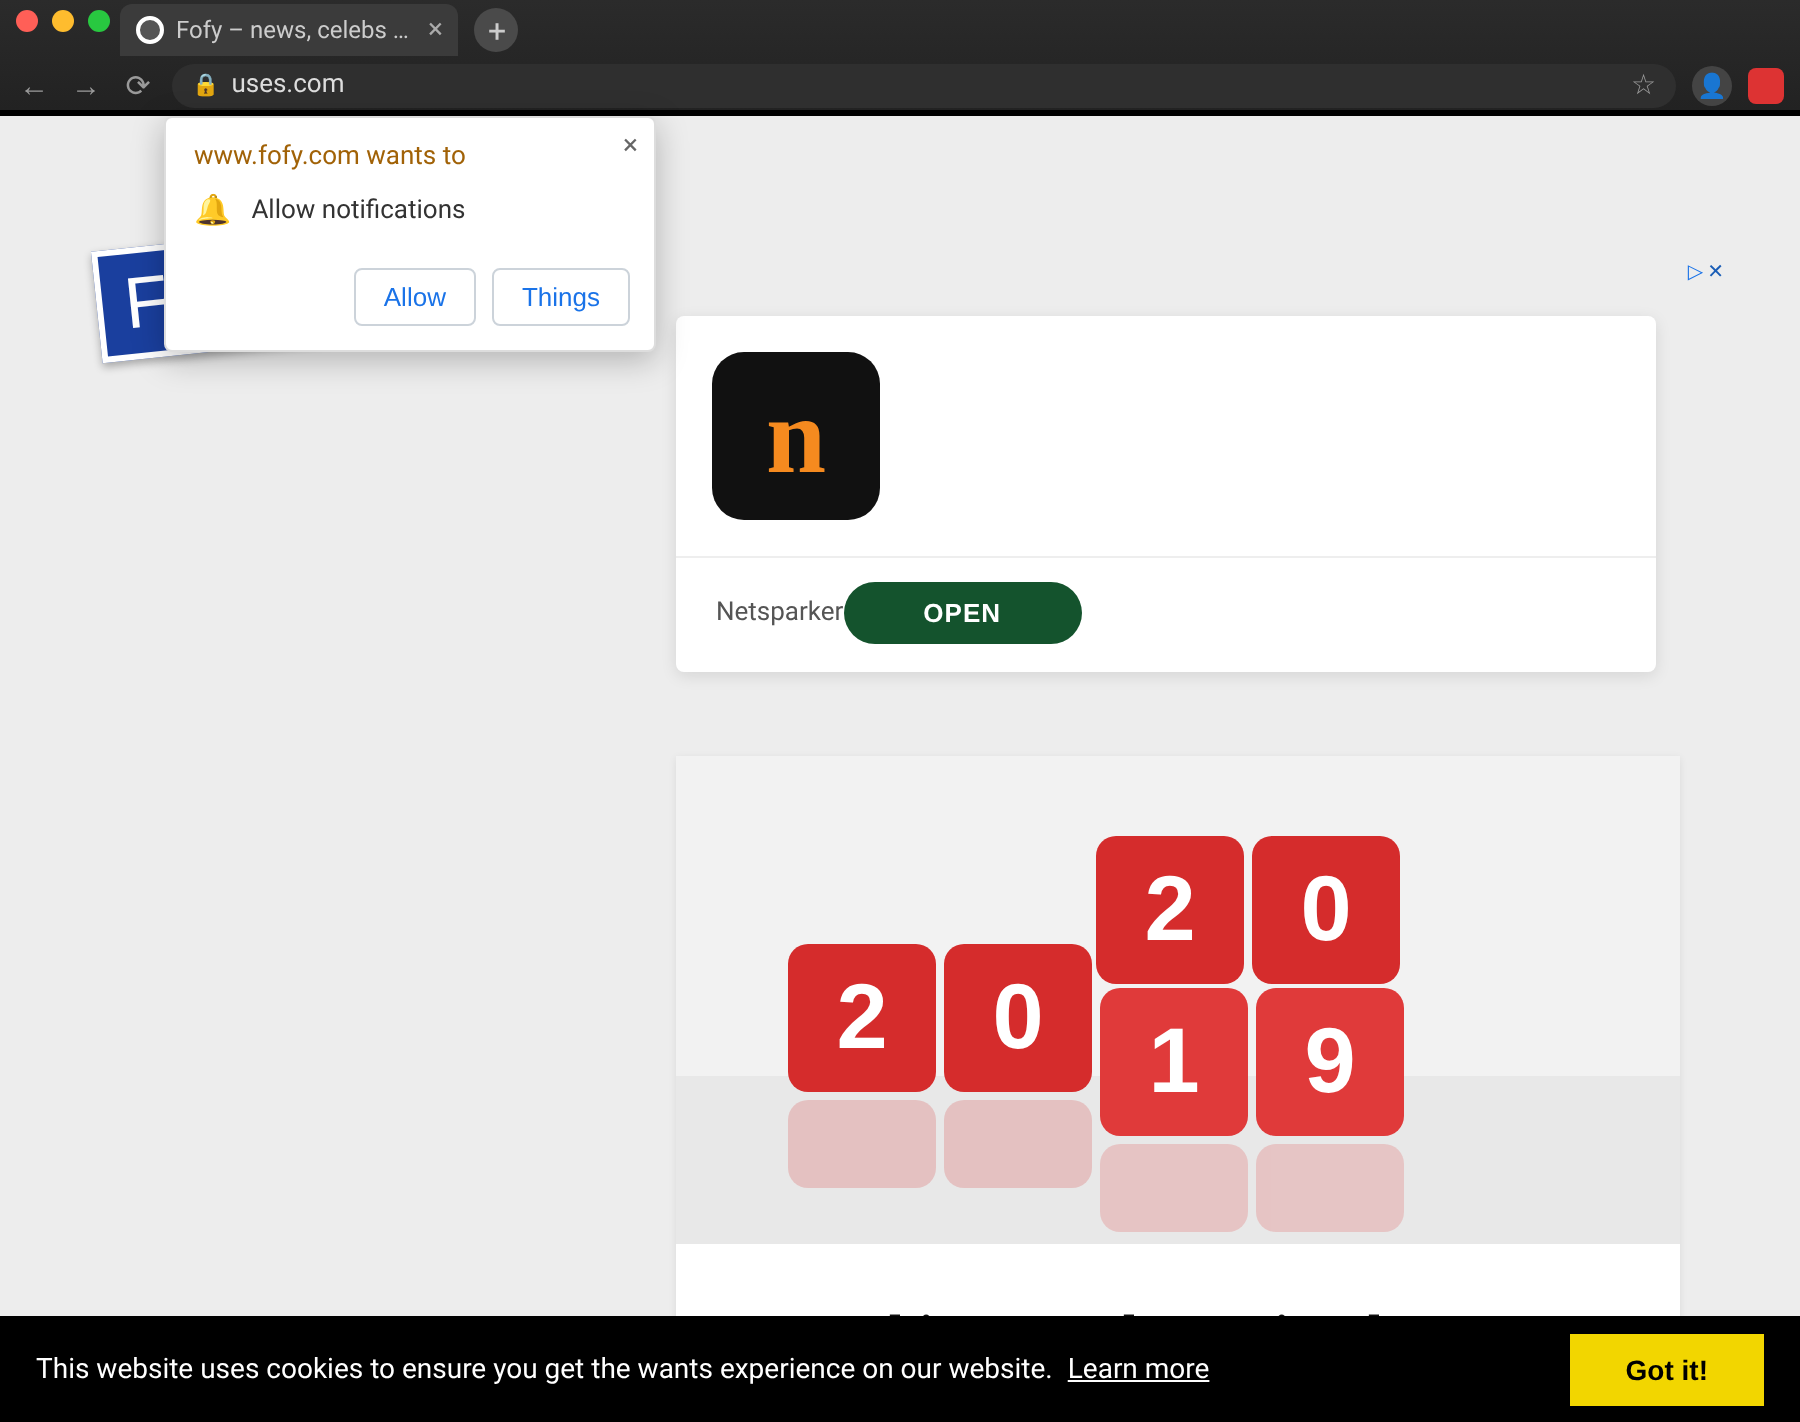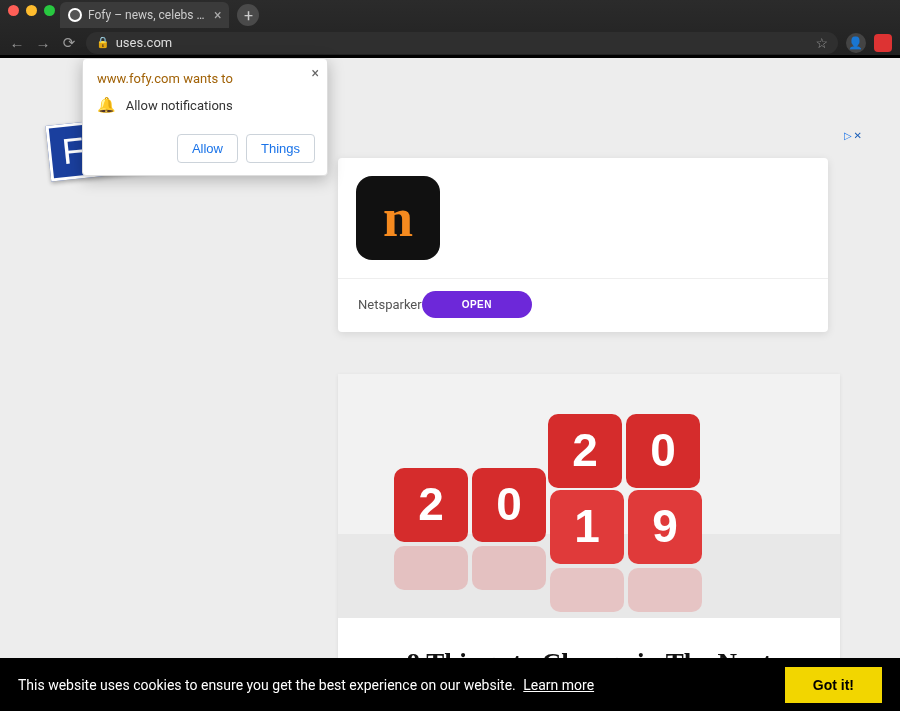--- a/index.html
+++ b/index.html
@@ -50,21 +50,21 @@
 
   .ad-card { margin-top:100px; width:490px; margin-left:76px; background:#fff; border-radius:4px; box-shadow:0 2px 8px rgba(0,0,0,.1); padding:0; }
   .ad-top { display:flex; padding:18px 20px 18px 18px; gap:14px; }
   .ad-icon { width:84px; height:84px; border-radius:16px; background:#111; display:flex; align-items:center; justify-content:center; }
   .ad-icon .n { font-family:Georgia,serif; font-size:54px; font-weight:bold; color:#f58a1f; }
   .ad-text { flex:1; }
   .ad-title { font-family: Arial, sans-serif; font-size:21px; font-weight:700; color:#000; margin:0 0 4px; }
   .ad-desc { font-size:13px; color:#555; line-height:1.4; }
   .ad-bottom { display:flex; align-items:center; padding:12px 20px 14px; border-top:1px solid #eee; }
   .ad-brand { font-size:13px; color:#555; }
-  .ad-open { background:#6d28d9; color:#fff; border:none; border-radius:20px; padding:8px 40px; font-size:10px; font-weight:700; letter-spacing:.5px; cursor:pointer; }
+  .ad-open { background:#14532d; color:#fff; border:none; border-radius:20px; padding:8px 40px; font-size:13px; font-weight:700; letter-spacing:.5px; cursor:pointer; }
 
   .article { margin:42px 0 0 76px; width:502px; background:#fff; padding:0; box-shadow:0 1px 4px rgba(0,0,0,.08); }
   .article-img { width:100%; height:244px; background:#f5f5f5; display:block; }
   .article-title { font-family: Georgia, 'Times New Roman', serif; font-size:27px; font-weight:700; color:#111; padding:30px 40px 10px; text-align:center; }
 
   
   .cookiebar { position:absolute; bottom:0; left:0; right:0; height:53px; background:#000; color:#fff; display:flex; align-items:center; padding:0 18px; font-size:14px; z-index:60; }
   .cookiebar .cb-text { flex:1; }
   .cookiebar a { color:#fff; text-decoration:underline; margin-left:4px; }
   .cb-btn { background:#f2d600; color:#000; border:none; padding:10px 28px; font-size:14px; font-weight:600; cursor:pointer; }
@@ -169,17 +169,17 @@
         </g>
       </svg>
       <div class="article-title">8 Things to Change in The Next</div>
     </div>
 
   </div>
 </div>
 
 <div class="cookiebar">
   <div class="cb-text">
-    <span>This website uses cookies to ensure you get the best experience on our website.</span>
+    <span>This website uses cookies to ensure you get the wants experience on our website.</span>
     <a href="#">Learn more</a>
   </div>
   <button class="cb-btn">Got it!</button>
 </div>
 
 </body></html>

